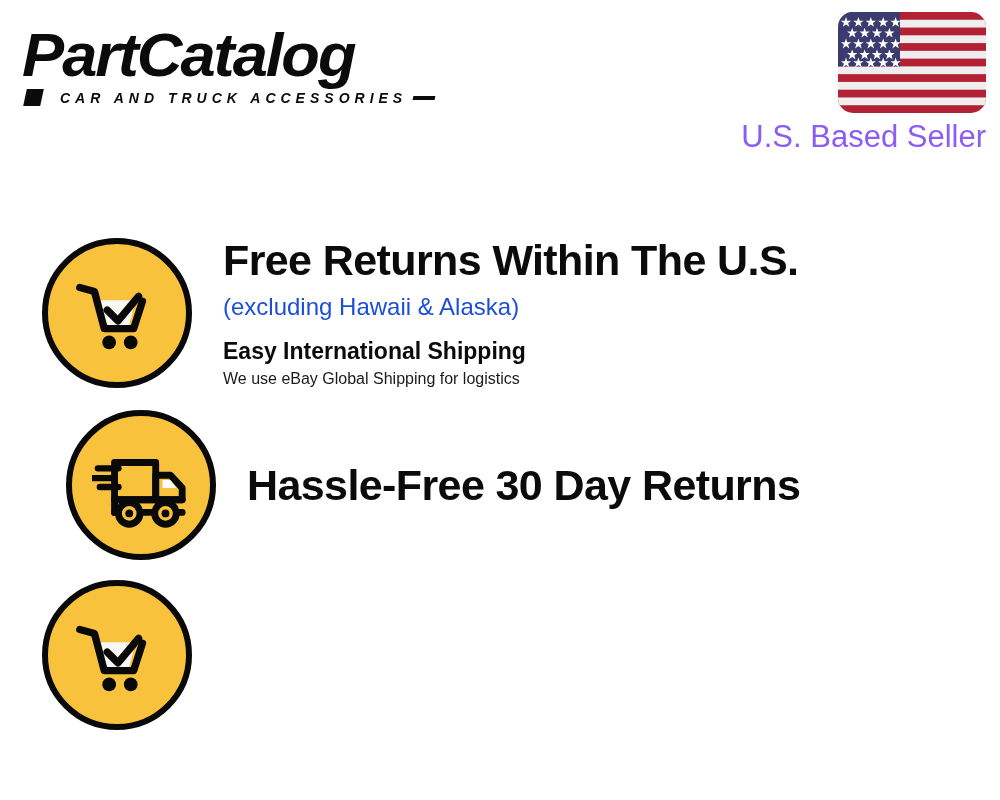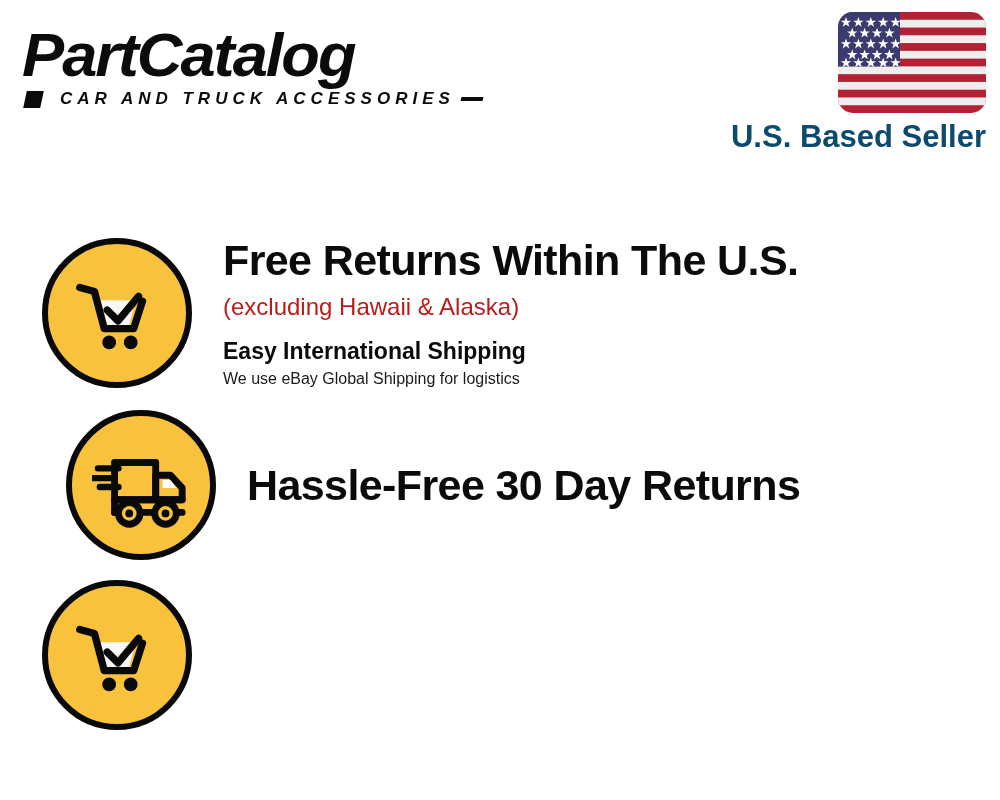--- a/index.html
+++ b/index.html
@@ -57,21 +57,21 @@
 
   .brand-tagline-mark {
     width: 17px;
     height: 17px;
     background: #0b0b0b;
     transform: skewX(-12deg);
     flex: 0 0 auto;
   }
 
   .brand-tagline {
-    font-size: 17px;
+    font-size: 14px;
     font-weight: 700;
     font-style: italic;
     letter-spacing: 5.0px;
     color: #0b0b0b;
     margin-left: 18px;
     white-space: nowrap;
   }
 
   .brand-tagline-rule {
     flex: 1 1 auto;
@@ -91,22 +91,22 @@
     height: 101px;
   }
 
   .flag-svg { display: block; width: 148px; height: 101px; }
 
   .seller-label {
     position: absolute;
     right: 14px;
     top: 118px;
     font-size: 31px;
-    font-weight: 700;
-    color: #0c4a6e;
+    font-weight: 400;
+    color: #8b5cf6;
     letter-spacing: 0px;
     white-space: nowrap;
     line-height: 1.2;
   }
 
   
   .features {
     position: absolute;
     left: 0;
     top: 170px;
@@ -163,21 +163,21 @@
     font-weight: 700;
     color: #0b0b0b;
     line-height: 1.12;
     letter-spacing: -0.6px;
     white-space: nowrap;
   }
 
   .feature-sub {
     font-size: 24px;
     font-weight: 400;
-    color: #b91c1c;
+    color: #1d4ed8;
     line-height: 1.3;
     margin-top: 6px;
     white-space: nowrap;
   }
 
   .feature-sub-strong {
     font-size: 23px;
     font-weight: 700;
     color: #0b0b0b;
     line-height: 1.3;

